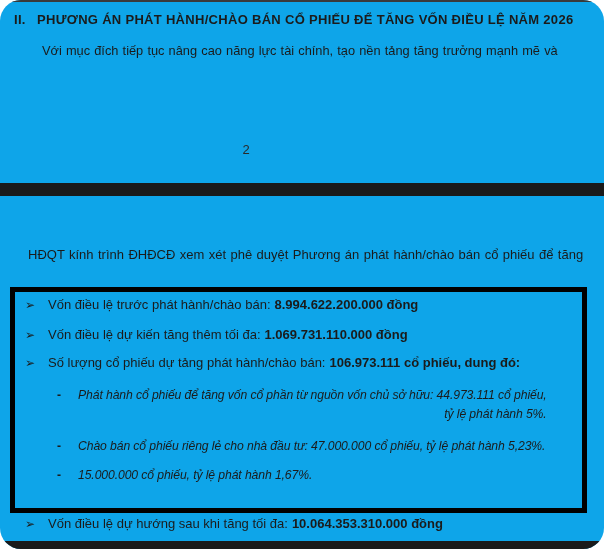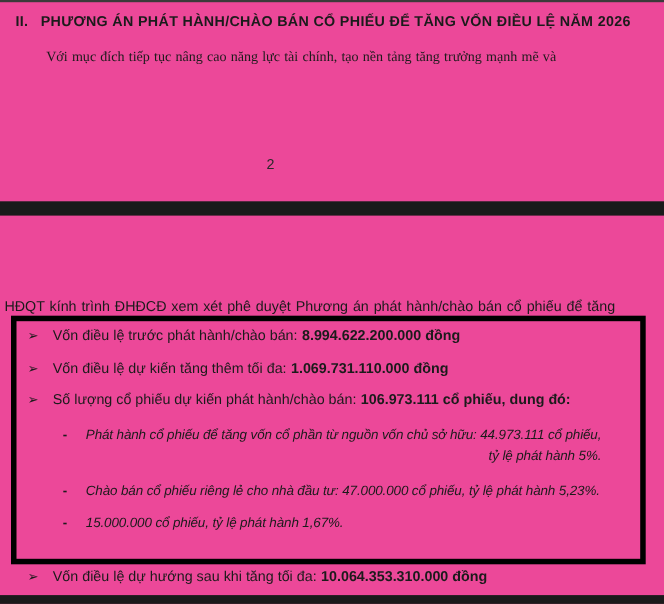--- a/index.html
+++ b/index.html
@@ -4,24 +4,25 @@
 <style>
   html, body {
     margin: 0;
     padding: 0;
     background: #ffffff;
   }
   .canvas {
     position: relative;
     width: 604px;
     height: 549px;
-    background: #ec4899;
+    background: #0ea5e9;
     font-family: "Liberation Sans", "DejaVu Sans", sans-serif;
     color: #1b1b1b;
     overflow: hidden;
+    border-radius: 21px;
   }
   .bar {
     position: absolute;
     left: 0;
     width: 604px;
     background: #1a1a1a;
   }
   .bar-top    { top: 0;    height: 2px;  background: #3a3a3a; }
   .bar-mid    { top: 183px; height: 13px; }
   .bar-bottom { top: 541px; height: 8px; }
@@ -42,42 +43,41 @@
   .para {
     position: absolute;
     top: 38px;
     left: 14px;
     width: 578px;
     font-size: 12.8px;
     line-height: 26px;
     word-spacing: 0.6px;
     white-space: nowrap;
   }
-  .para .indent { padding-left: 28px; font-family: Liberation Serif, serif; }
+  .para .indent { padding-left: 28px; }
 
   .pagenum {
     position: absolute;
     top: 142px;
     left: 0;
     width: 492px;
     text-align: center;
     font-size: 13px;
     color: #2a2a2a;
   }
 
   .intro {
     position: absolute;
     top: 242px;
-    left: 4px;
+    left: 28px;
     width: 572px;
     font-size: 13px;
     line-height: 26px;
     word-spacing: 0.8px;
     white-space: nowrap;
-    margin-top: 24px;
   }
 
   .box {
     position: absolute;
     top: 287px;
     left: 10px;
     width: 567px;
     height: 216px;
     border: 5px solid #000000;
     background: transparent;
@@ -158,21 +158,21 @@
     <span class="txt"><span class="label">Vốn điều lệ trước phát hành/chào bán:</span><b>8.994.622.200.000 đồng</b></span>
   </div>
 
   <div class="row r2">
     <span class="marker">➢</span>
     <span class="txt"><span class="label">Vốn điều lệ dự kiến tăng thêm tối đa:</span><b>1.069.731.110.000 đồng</b></span>
   </div>
 
   <div class="row r3">
     <span class="marker">➢</span>
-    <span class="txt"><span class="label">Số lượng cổ phiếu dự kiến phát hành/chào bán:</span><b>106.973.111 cổ phiếu, dung đó:</b></span>
+    <span class="txt"><span class="label">Số lượng cổ phiếu dự tảng phát hành/chào bán:</span><b>106.973.111 cổ phiếu, dung đó:</b></span>
   </div>
 
   <div class="subrow s1">
     <span class="marker">-</span>
     <span class="txt">
       <div>Phát hành cổ phiếu để tăng vốn cổ phần từ nguồn vốn chủ sở hữu: 44.973.111 cổ phiếu,</div>
       <div>tỷ lệ phát hành 5%.</div>
     </span>
   </div>
 

